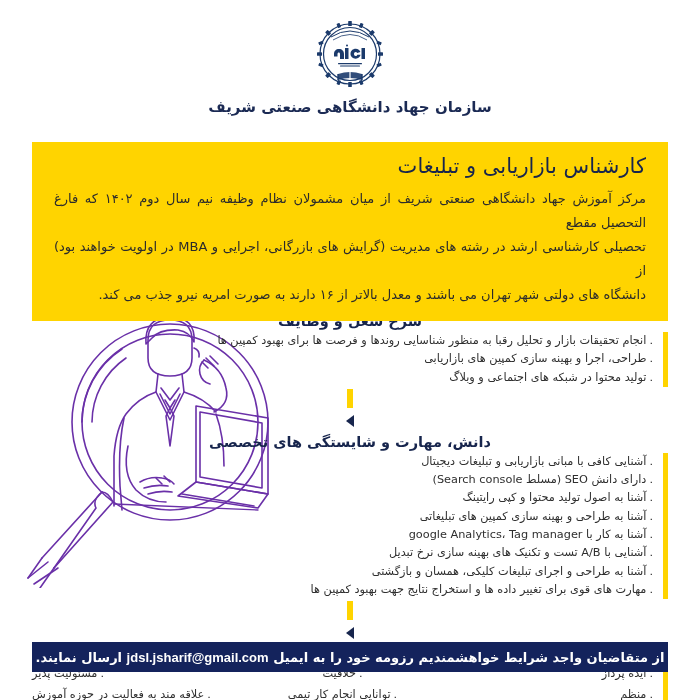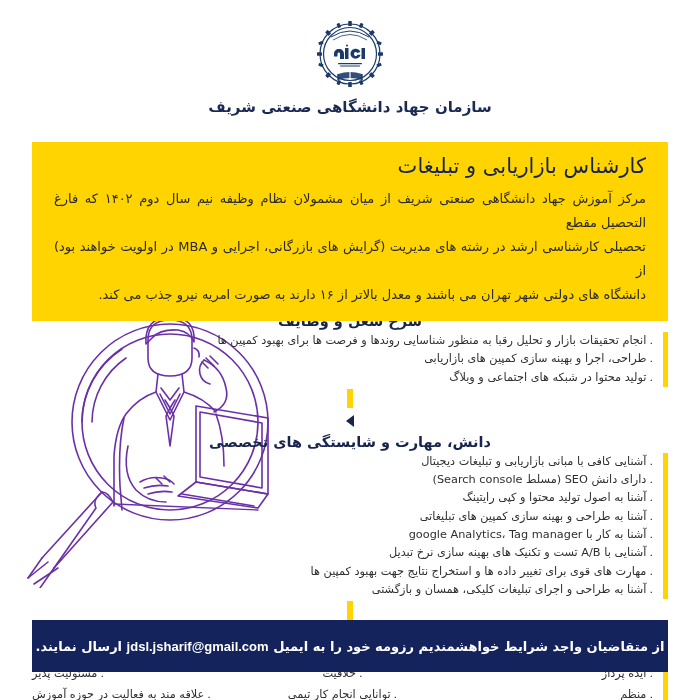--- a/index.html
+++ b/index.html
@@ -167,21 +167,21 @@
   }
   .gen-cell.c2 { text-align: center; }
   .gen-cell.c3 { text-align: left; }
 
   
   .footer {
     position: absolute;
     left: 32px;
     right: 32px;
     bottom: 28px;
-    height: 52px;
+    height: 30px;
     background: #14235c;
     display: flex;
     align-items: center;
     justify-content: center;
     z-index: 6;
   }
   .footer-text {
     color: #ffffff;
     font-size: 13px;
     font-weight: bold;
@@ -343,22 +343,22 @@
       <div class="sec-arrow"></div>
       <div class="sec-title">دانش، مهارت و شایستگی های تخصصی</div>
     </div>
     <ul class="bullets">
       <li>آشنایی کافی با مبانی بازاریابی و تبلیغات دیجیتال</li>
       <li>دارای دانش  SEO  (مسلط Search console)</li>
       <li>آشنا به اصول تولید محتوا و کپی رایتینگ</li>
       <li>آشنا به طراحی و بهینه سازی کمپین های تبلیغاتی</li>
       <li>آشنا به کار با google Analytics، Tag manager</li>
       <li>آشنایی با A/B تست و تکنیک های بهینه سازی نرخ تبدیل</li>
+      <li>آشنا به طراحی و اجرای تبلیغات کلیکی، همسان و بازگشتی</li>
       <li>مهارت های قوی برای تغییر داده ها و استخراج نتایج جهت بهبود کمپین ها</li>
-      <li>آشنا به طراحی و اجرای تبلیغات کلیکی، همسان و بازگشتی</li>
     </ul>
   </div>
 
   <div class="section">
     <div class="sec-head">
       <div class="sec-bar"></div>
       <div class="sec-arrow"></div>
       <div class="sec-title">مهارت های عمومی</div>
     </div>
     <div class="gen-wrap">

